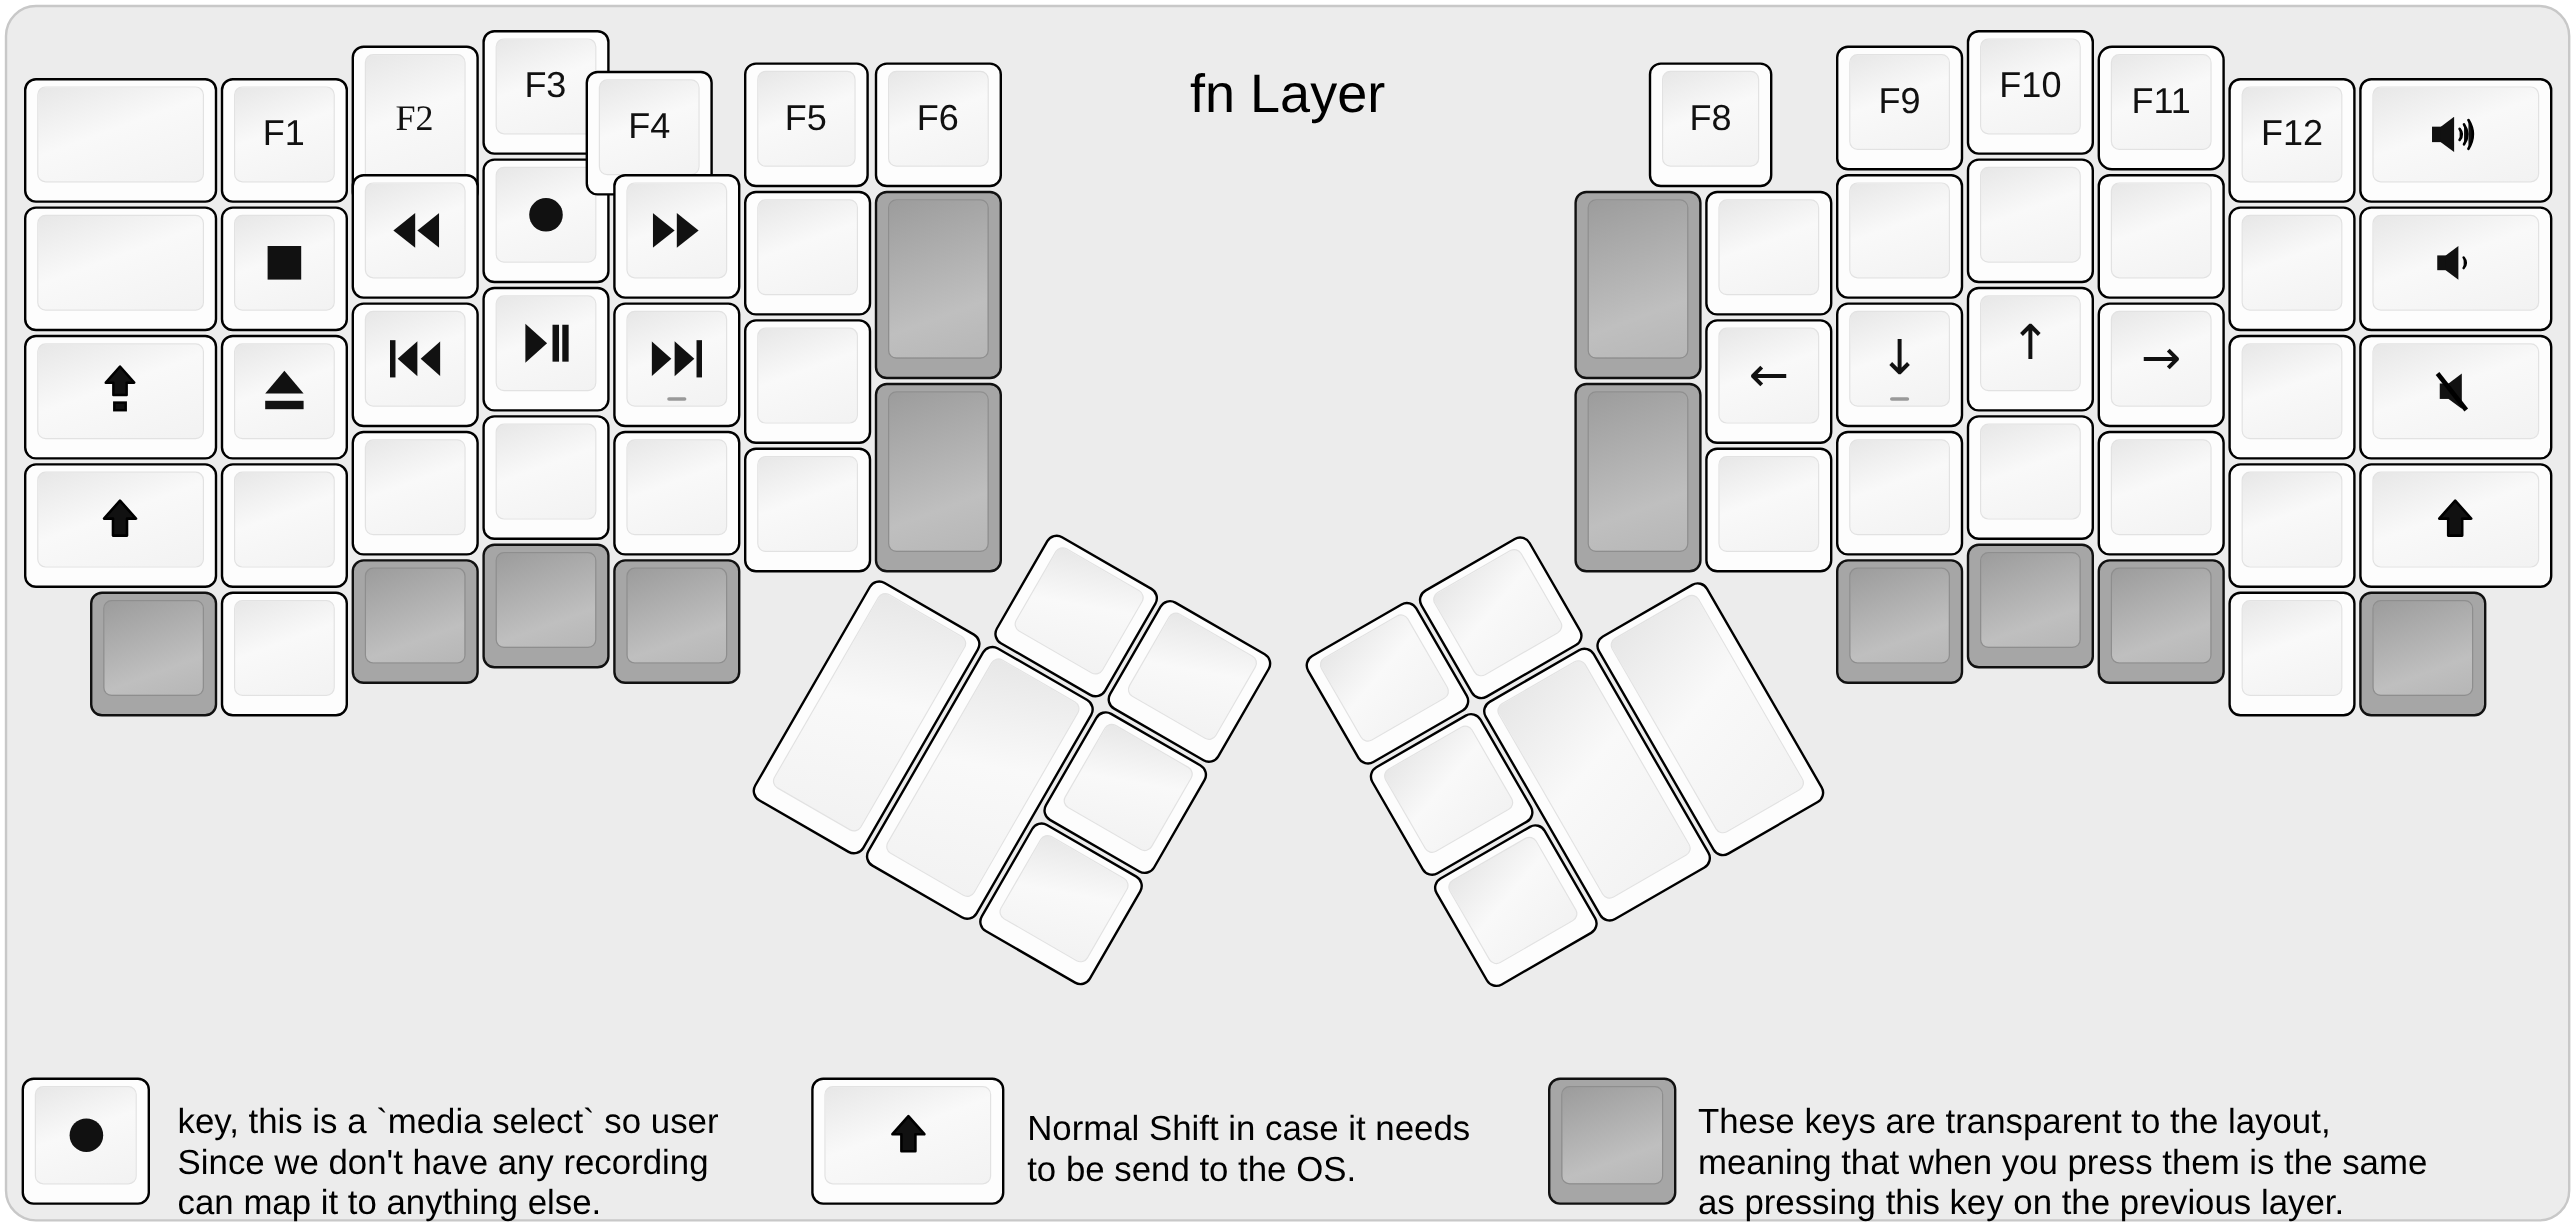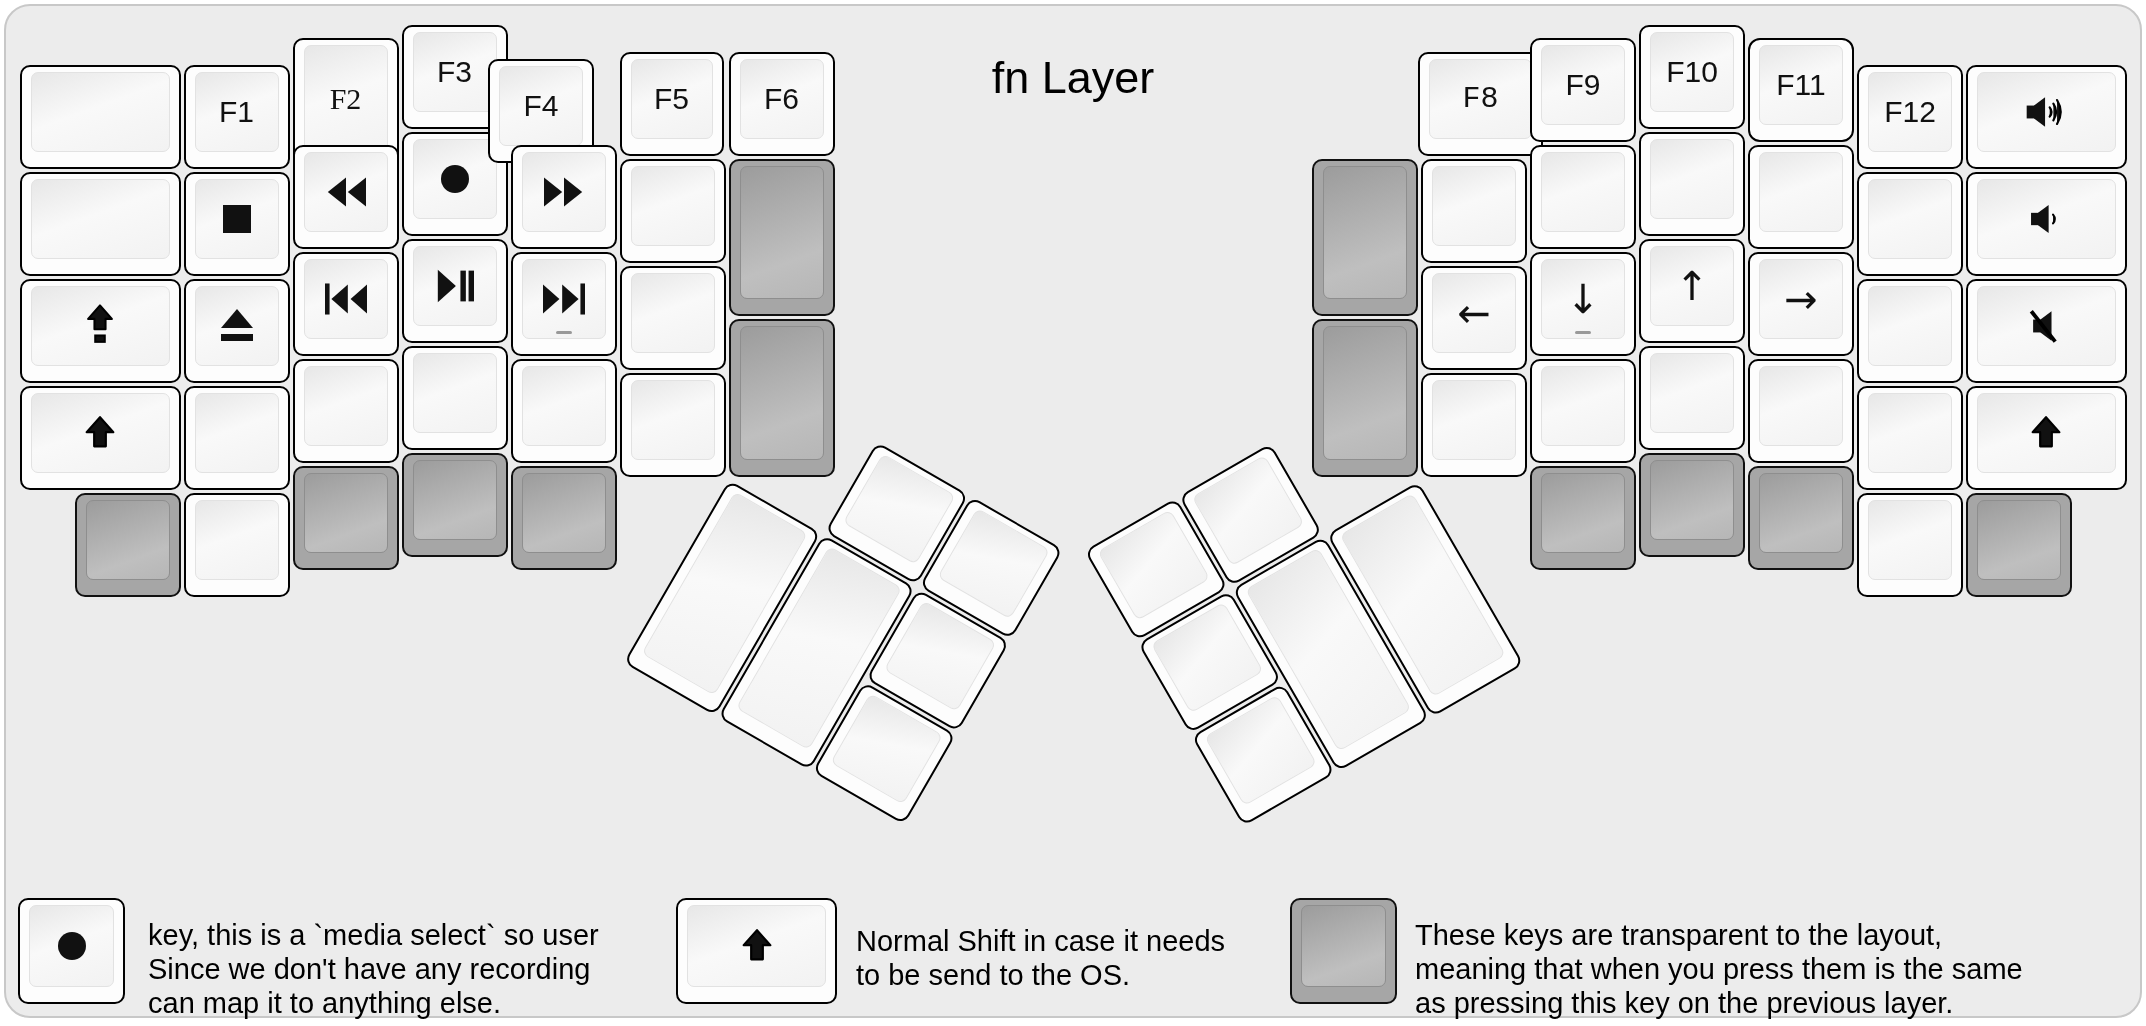--- a/index.html
+++ b/index.html
@@ -239,21 +239,21 @@
       </div>
       <div class="key gray" style="left: 510.5px; top: 466.375px; width: 106px; height: 104px;">
         <div class="keytop"></div>
       </div>
       <div class="key gray" style="left: 1312px; top: 158.75px; width: 106px; height: 157.5px;">
         <div class="keytop"></div>
       </div>
       <div class="key gray" style="left: 1312px; top: 319.25px; width: 106px; height: 157.5px;">
         <div class="keytop"></div>
       </div>
-      <div class="key" style="left: 1418px; top: 51.75px; width: 125px; height: 104px; font-family: Liberation Mono, monospace;">
+      <div class="key" style="left: 1374px; top: 51.75px; width: 103px; height: 104px;">
         <div class="keytop">
           <span class="klabel">F8</span>
         </div>
       </div>
       <div class="key" style="left: 1421px; top: 158.75px; width: 106px; height: 104px;">
         <div class="keytop"></div>
       </div>
       <div class="key" style="left: 1421px; top: 265.75px; width: 106px; height: 104px;">
         <div class="keytop">
           <span class="karrow">←</span>

